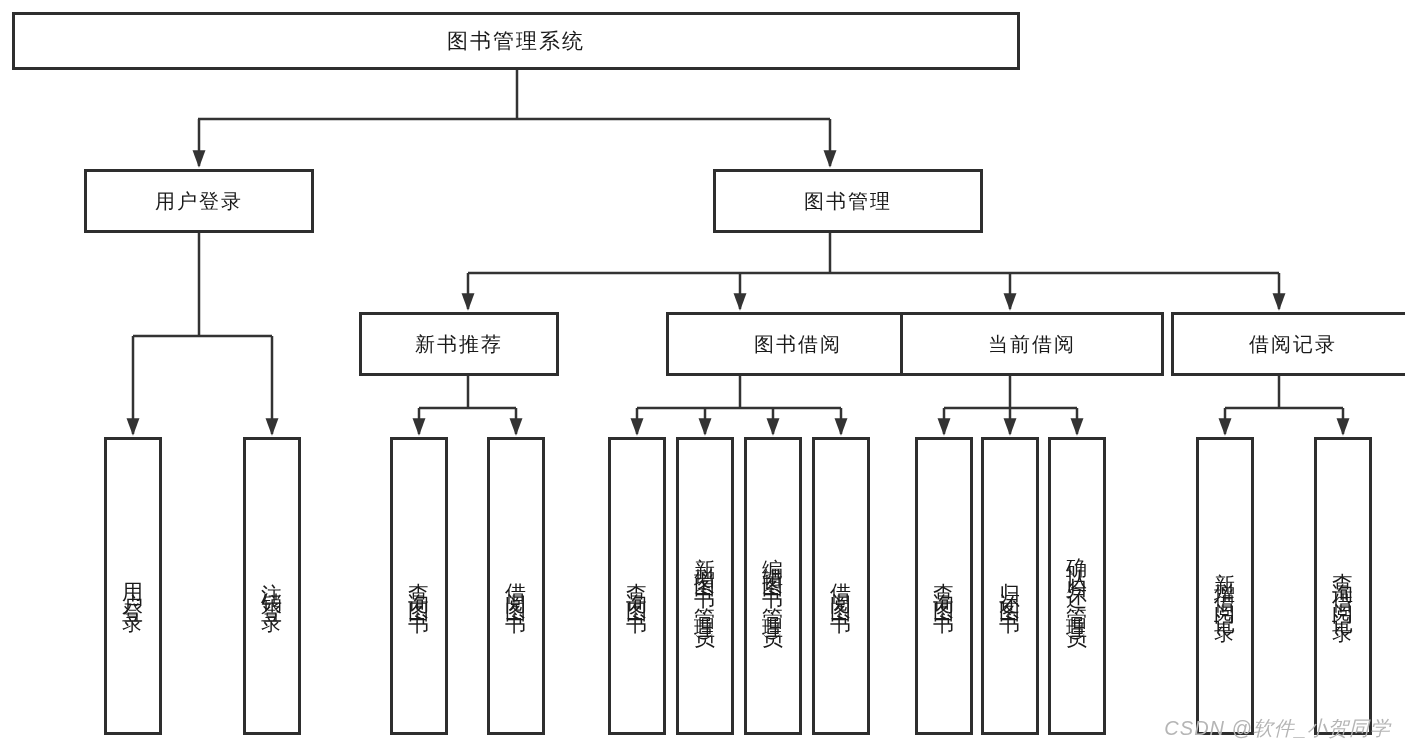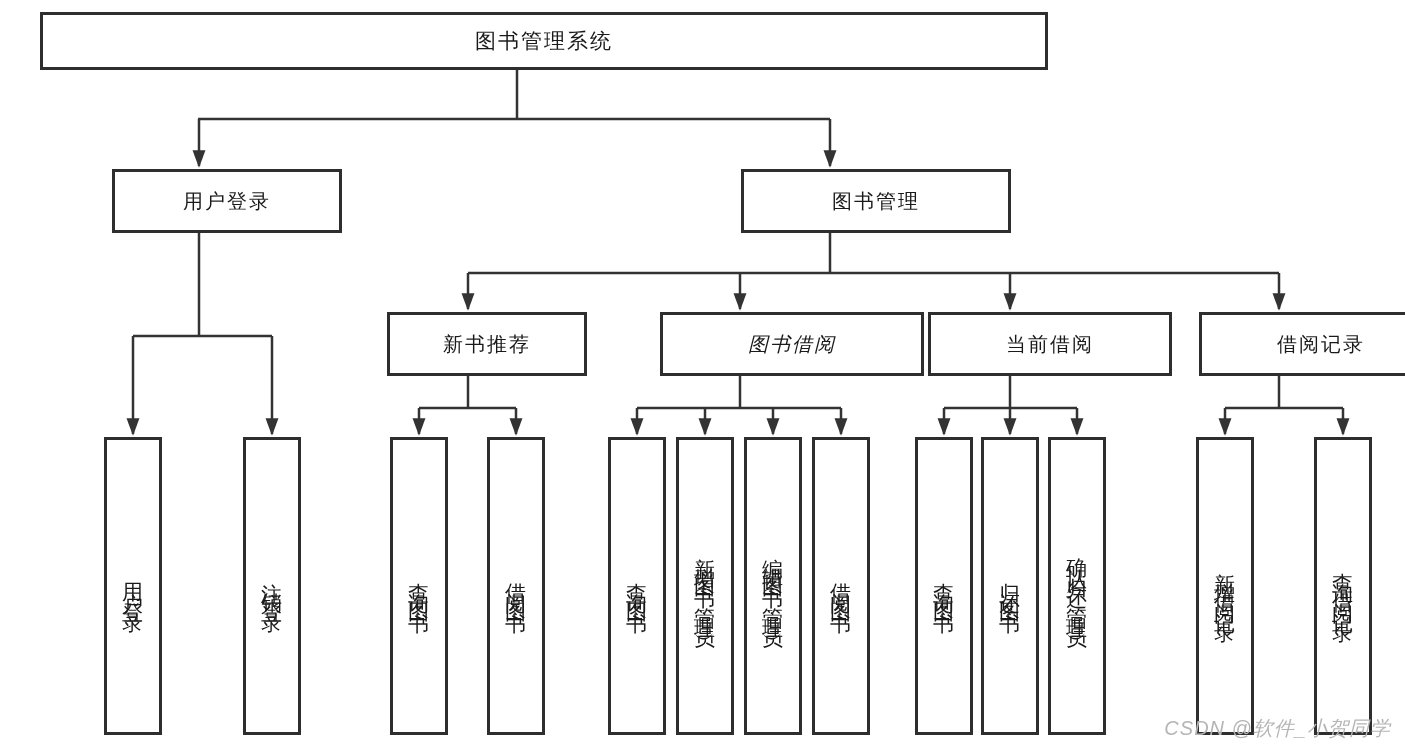--- a/index.html
+++ b/index.html
@@ -26,21 +26,20 @@
     background: #ffffff;
     display: flex;
     align-items: center;
     justify-content: center;
     color: var(--text, #1a1a1a);
   }
   .h-node {
     font-size: 20px;
     letter-spacing: 2px;
     white-space: nowrap;
-    margin-left: 28px;
   }
   .root-node {
     left: 12px; top: 12px;
     width: 1008px; height: 58px;
     font-size: 21px;
   }
   .lvl2 { top: 169px; height: 64px; }
   .lvl3 { top: 312px; height: 64px; }
   .leaf {
     top: 437px;
@@ -119,22 +118,22 @@
       <path d="M1343,408 V434" marker-end="url(#arrow)"></path>
     </g>
   </svg>
 
   <div class="node h-node root-node">图书管理系统</div>
 
   <div class="node h-node lvl2" style="left:84px; width:230px;">用户登录</div>
   <div class="node h-node lvl2" style="left:713px; width:270px;">图书管理</div>
 
   <div class="node h-node lvl3" style="left:359px; width:200px;">新书推荐</div>
-  <div class="node h-node lvl3" style="left:632px; width:264px;font-style:italic;">图书借阅</div>
-  <div class="node h-node lvl3" style="left:900px; width:244px;">当前借阅</div>
+  <div class="node h-node lvl3" style="left:666px; width:264px;">图书借阅</div>
+  <div class="node h-node lvl3" style="left:900px; width:264px;">当前借阅</div>
   <div class="node h-node lvl3" style="left:1171px; width:244px;">借阅记录</div>
 
   <div class="node leaf" style="left:104px;">
     <span class="vtext">用户登录</span>
   </div>
   <div class="node leaf" style="left:243px;">
     <span class="vtext">注销登录</span>
   </div>
 
   <div class="node leaf" style="left:390px;">

